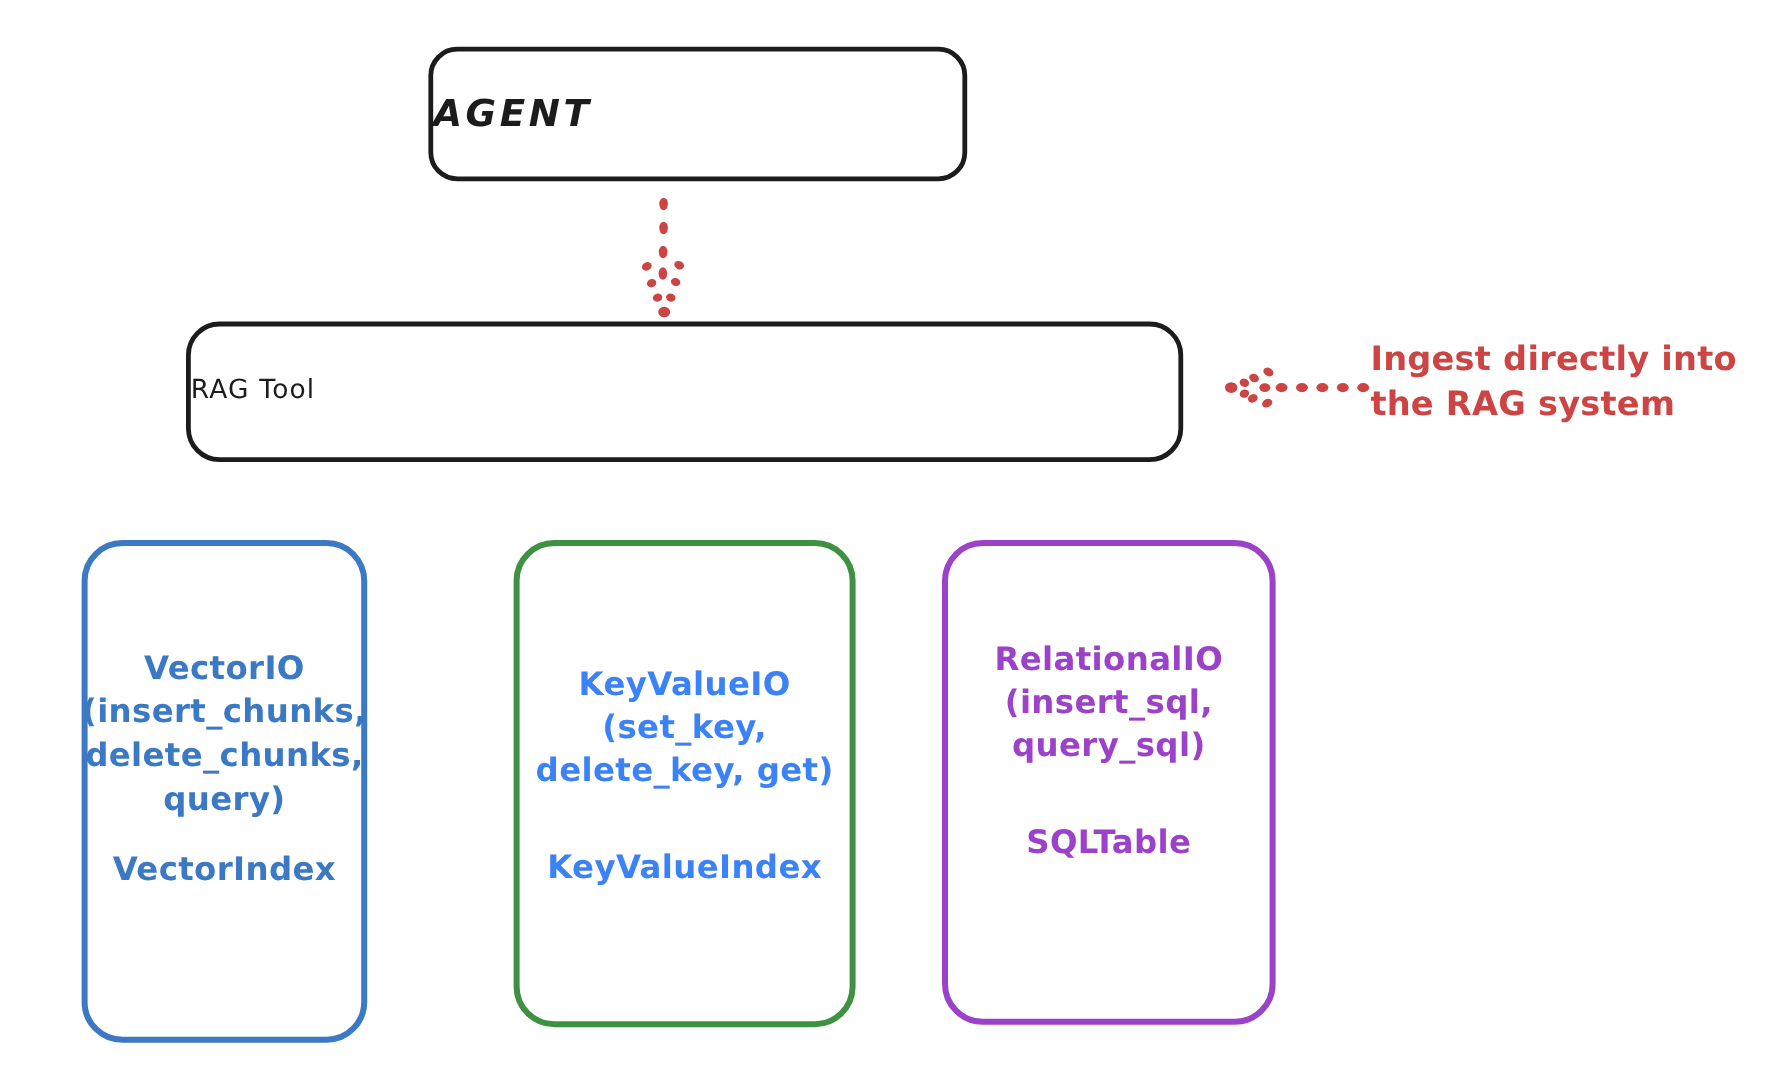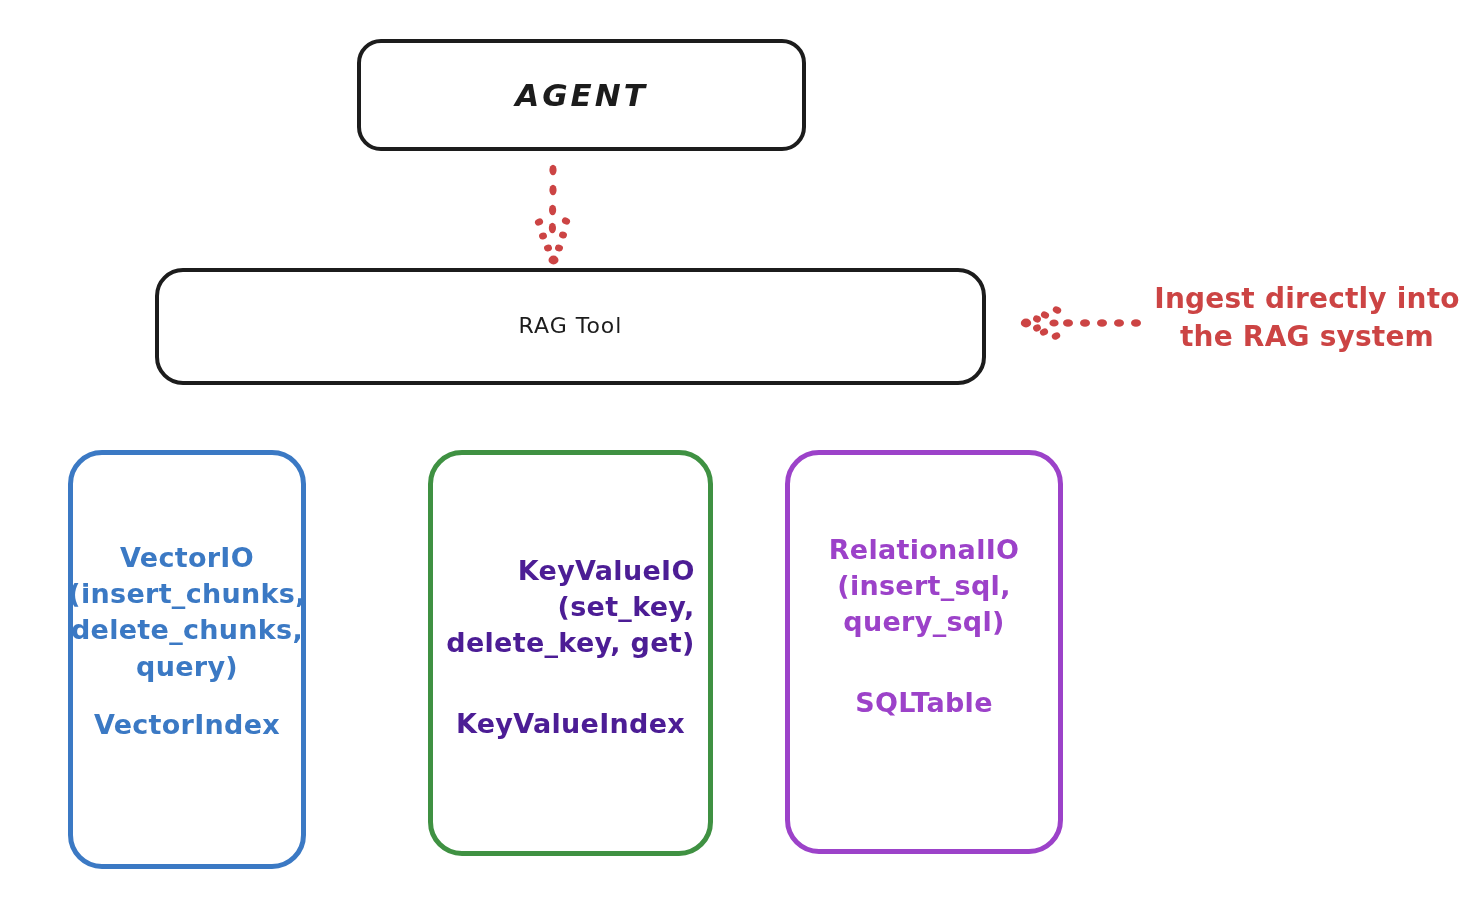--- a/index.html
+++ b/index.html
@@ -19,21 +19,20 @@
     overflow: hidden;
   }
 
   
   .node {
     position: absolute;
     box-sizing: border-box;
     background: #ffffff;
     display: flex;
     align-items: center;
-    justify-content: center;
     text-align: center;
   }
   .node .node-text {
     white-space: pre-line;
     line-height: 1.30;
     letter-spacing: 0.2px;
   }
 
   
   .node-black {
@@ -109,21 +108,21 @@
 
   #keyvalueio-box {
     left: 428px;
     top: 450px;
     width: 285px;
     height: 406px;
     border-color: #3f9142;
   }
   #keyvalueio-box .api-inner { padding-top: 98px; }
   #keyvalueio-box .api-signature,
-  #keyvalueio-box .api-index { color: #4c1d95; text-align: right; }
+  #keyvalueio-box .api-index { color: #3b82f6; }
   #keyvalueio-box .api-index { margin-top: 44px; }
 
   #relationalio-box {
     left: 785px;
     top: 450px;
     width: 278px;
     height: 404px;
     border-color: #9c42c9;
   }
   #relationalio-box .api-inner { padding-top: 77px; }
@@ -144,21 +143,21 @@
     position: absolute;
     left: 1142px;
     top: 280px;
     width: 330px;
     color: #cc4444;
     font-family: "DejaVu Sans", sans-serif;
     font-size: 28px;
     font-weight: 600;
     line-height: 1.34;
     white-space: pre-line;
-    text-align: center;
+    text-align: left;
     letter-spacing: 0.2px;
   }
 </style>
 </head>
 <body>
 
 <div id="canvas">
 
   <div class="node node-black" id="agent-box">
     <div class="node-text">AGENT</div>

